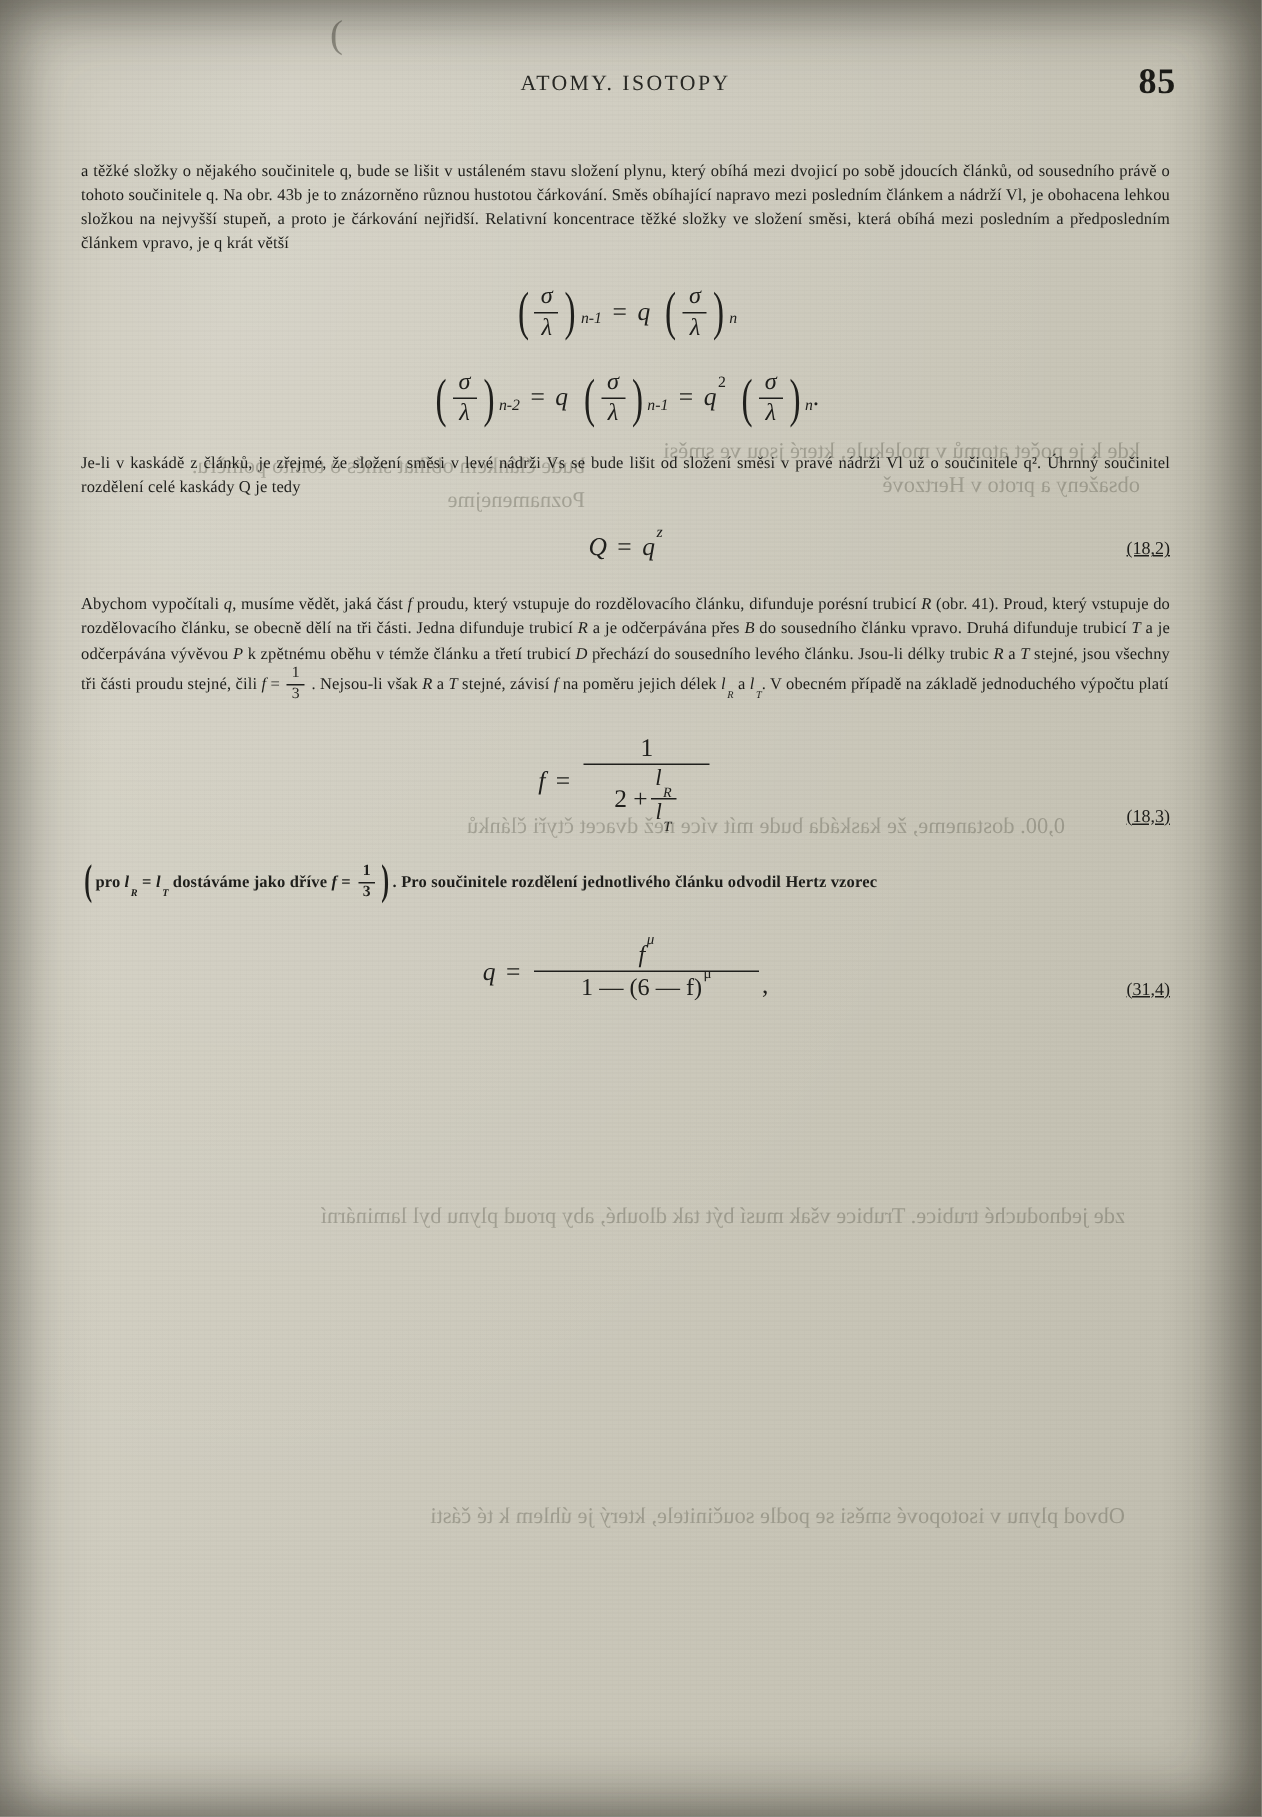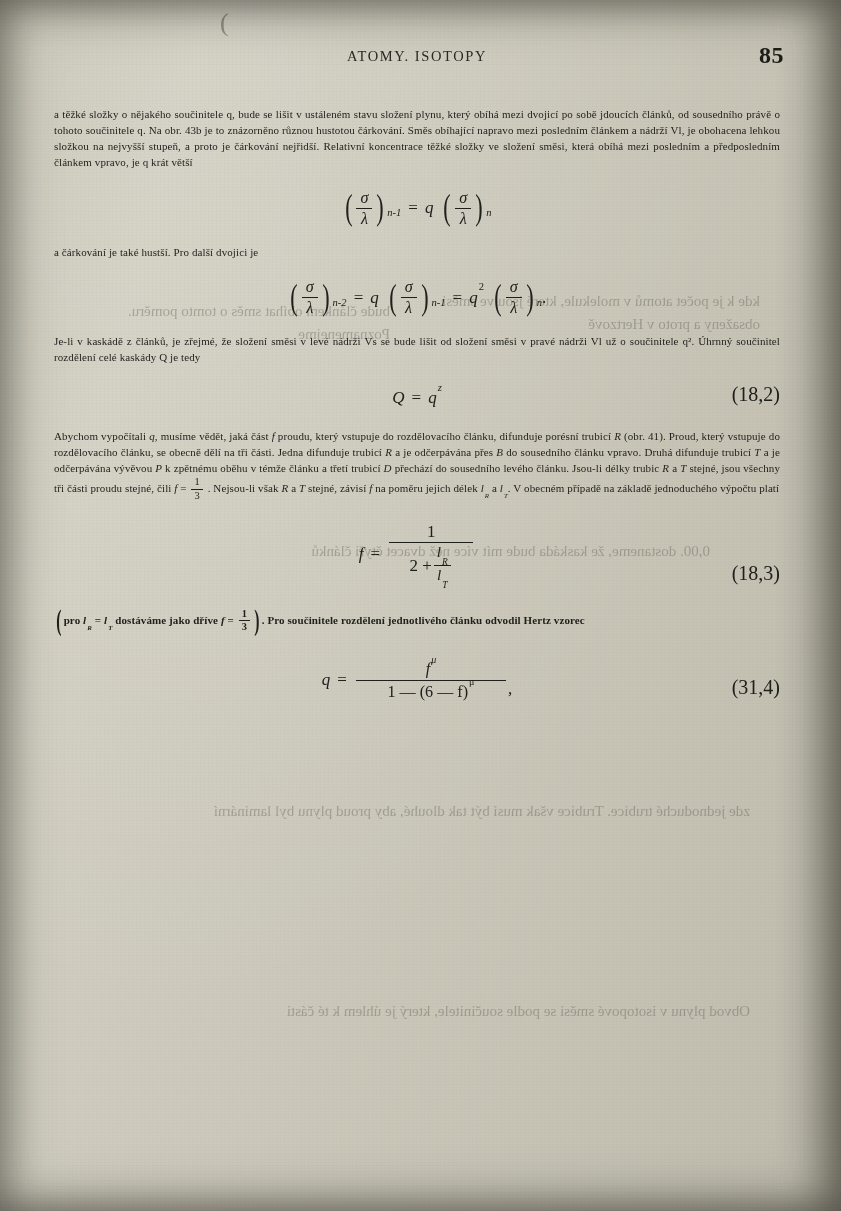--- a/index.html
+++ b/index.html
@@ -100,22 +100,23 @@
     margin: 18px 0 16px 0;
     display: flex;
     align-items: center;
     justify-content: center;
     font-size: 17px;
   }
   .eq-block .eq-num {
     position: absolute;
     right: 0;
     bottom: 2px;
-    font-size: 20px;
+    font-size: 12px;
     font-style: normal;
+    text-decoration: underline;
   }
 
   
   .frac {
     display: inline-flex;
     flex-direction: column;
     align-items: center;
     justify-content: center;
     vertical-align: middle;
     margin: 0 2px;
@@ -267,21 +268,20 @@
         <span class="frac">
           <span class="num mathvar">σ</span>
           <span class="bar"></span>
           <span class="den mathvar">λ</span>
         </span>
         <span class="pr">)</span>
         <span class="sub">n</span>
       </span>
     </div>
 
-    <p class="body">a čárkování je také hustší. Pro další dvojici je</p>
 
     <div class="eq-block">
       <span class="paren-big">
         <span class="pl">(</span>
         <span class="frac">
           <span class="num mathvar">σ</span>
           <span class="bar"></span>
           <span class="den mathvar">λ</span>
         </span>
         <span class="pr">)</span>

